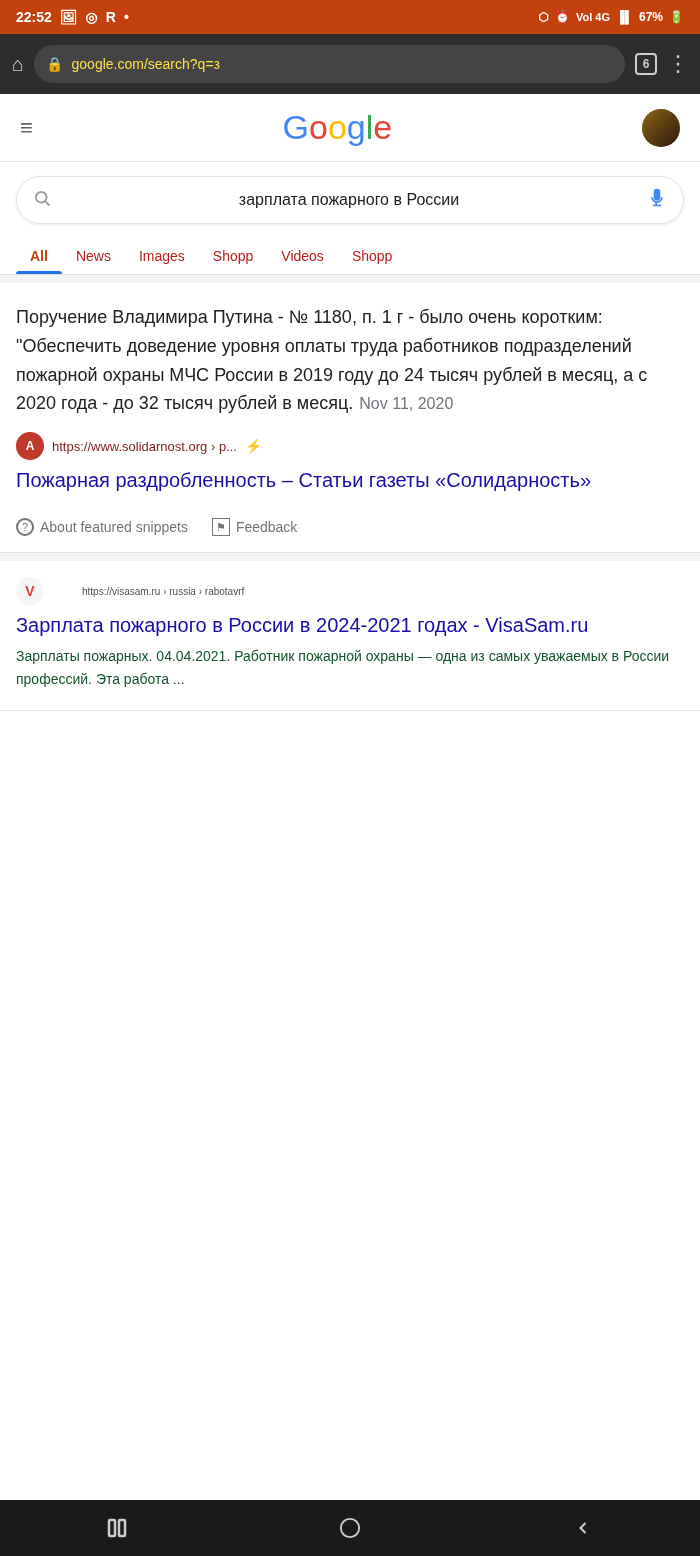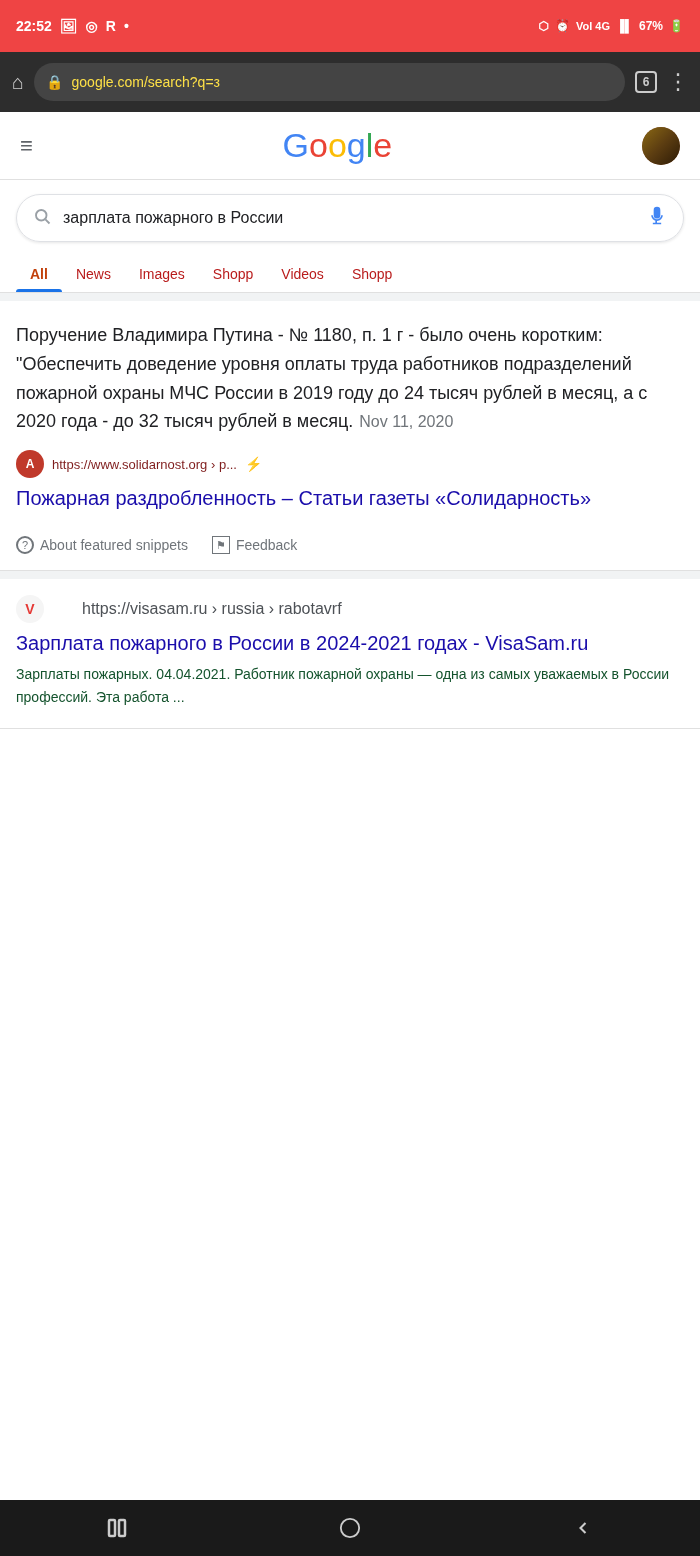--- a/index.html
+++ b/index.html
@@ -7,23 +7,23 @@
     body {
       width: 700px;
       min-height: 1556px;
       background: #fff;
       font-family: Arial, sans-serif;
       overflow-x: hidden;
     }
 
     
     .status-bar {
-      background: #ef4444;
+      background: #c2410c;
       color: #fff;
-      height: 52px;
+      height: 34px;
       display: flex;
       align-items: center;
       justify-content: space-between;
       padding: 0 16px;
       font-size: 14px;
       font-weight: 600;
       text-align: center;
     }
     .status-left { display: flex; align-items: center; gap: 8px; }
     .status-right { display: flex; align-items: center; gap: 6px; font-size: 12px; }
@@ -113,20 +113,21 @@
     }
     .search-bar {
       border: 1px solid #dfe1e5;
       border-radius: 24px;
       height: 48px;
       display: flex;
       align-items: center;
       padding: 0 16px;
       gap: 12px;
       box-shadow: 0 1px 3px rgba(0,0,0,0.1);
+      text-align: center;
     }
     .search-icon-svg { color: #9aa0a6; font-size: 18px; }
     .search-text { flex: 1; font-size: 16px; color: #202124; }
     .mic-icon { color: #4285F4; font-size: 20px; }
 
     
     .filter-tabs {
       display: flex;
       padding: 0 16px;
       border-bottom: 1px solid #e0e0e0;
@@ -267,21 +268,21 @@
       margin-bottom: 6px;
     }
     .visasam-favicon {
       width: 28px;
       height: 28px;
       border-radius: 4px;
       display: flex;
       align-items: center;
       justify-content: center;
     }
-    .result-url { font-size: 16px; color: #4d5156; padding-left: 28px; }
+    .result-url { font-size: 10px; color: #4d5156; padding-left: 28px; }
     .result-title {
       font-size: 20px;
       color: #1a0dab;
       line-height: 1.4;
       margin-top: 4px;
       text-decoration: none;
       display: block;
     }
     .result-description {
       font-size: 14px;

